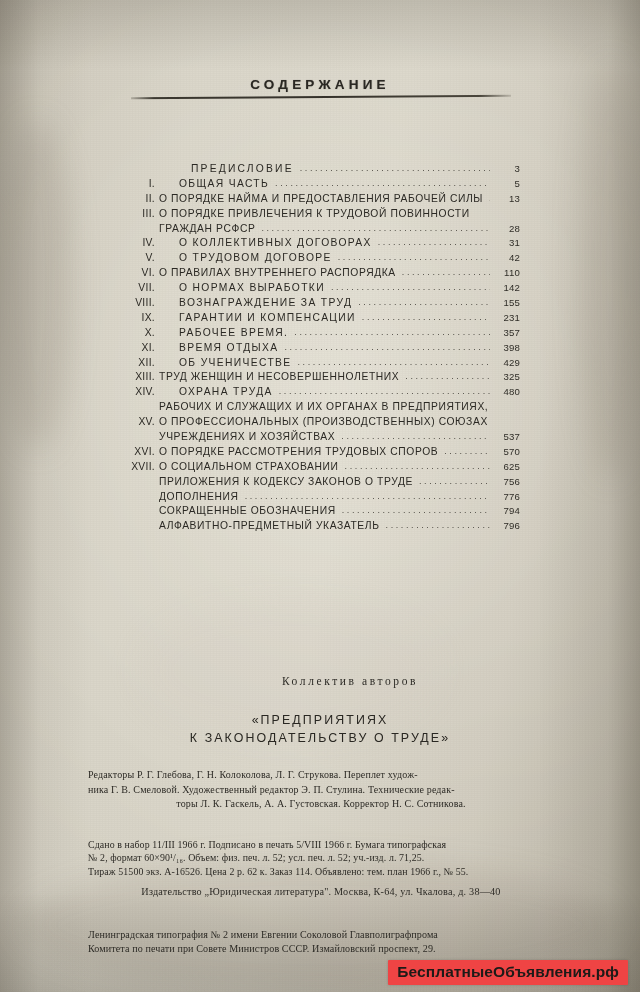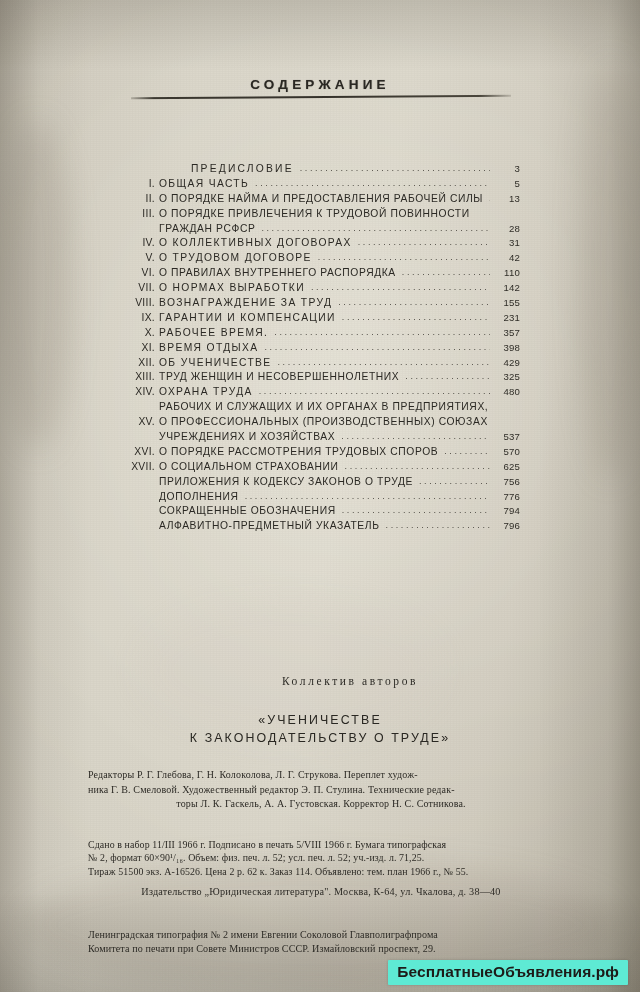--- a/index.html
+++ b/index.html
@@ -108,21 +108,21 @@
     flex: 0 0 auto;
     width: 31px;
     text-align: right;
     padding-right: 4px;
     letter-spacing: .3px;
   }
   .label {
     flex: 0 0 auto;
     letter-spacing: .6px;
   }
-  .label.wide  { letter-spacing: 1.35px; }
+  .label.wide  { letter-spacing: 1.35px; margin-left: 20px; }
   .label.wider { letter-spacing: 2.2px; padding-left: 32px; }
   .leader {
     flex: 1 1 auto;
     overflow: hidden;
     margin: 0 4px 0 6px;
     position: relative;
     top: -1px;
     color: #4a4740;
     letter-spacing: 2.6px;
     font-size: 9px;
@@ -199,21 +199,21 @@
     letter-spacing: .1px;
     text-align: left;
   }
 
   
   .watermark {
     position: absolute;
     right: 12px;
     bottom: 7px;
     z-index: 9;
-    background: #5eead4;
+    background: #ef4444;
     color: #1d1b18;
     font-family: "Liberation Sans", "DejaVu Sans", sans-serif;
     font-size: 15.5px;
     font-weight: 700;
     letter-spacing: .1px;
     padding: 3px 9px 4px 9px;
     border-radius: 1px;
     box-shadow: 0 0 3px rgba(0,0,0,.18);
   }
 </style>
@@ -399,21 +399,21 @@
       <span class="label">АЛФАВИТНО-ПРЕДМЕТНЫЙ УКАЗАТЕЛЬ</span>
       <span class="leader"></span>
       <span class="page-no">796</span>
     </div>
 
   </div>
 
   <div class="collective">Коллектив авторов</div>
 
   <div class="book-title">
-    <div>«УЧЕНИЧЕСТВЕ</div>
+    <div>«ПРЕДПРИЯТИЯХ</div>
     <div>К ЗАКОНОДАТЕЛЬСТВУ О ТРУДЕ»</div>
   </div>
 
   <div class="block credits">
     <div>Редакторы  Р. Г. Глебова,  Г. Н. Колоколова,  Л. Г. Струкова.   Переплет худож-</div>
     <div>ника Г. В. Смеловой.   Художественный редактор Э. П. Стулина.  Технические редак-</div>
     <div class="l3">торы Л. К. Гаскель, А. А. Густовская.  Корректор Н. С. Сотникова.</div>
   </div>
 
   <div class="block imprint">

